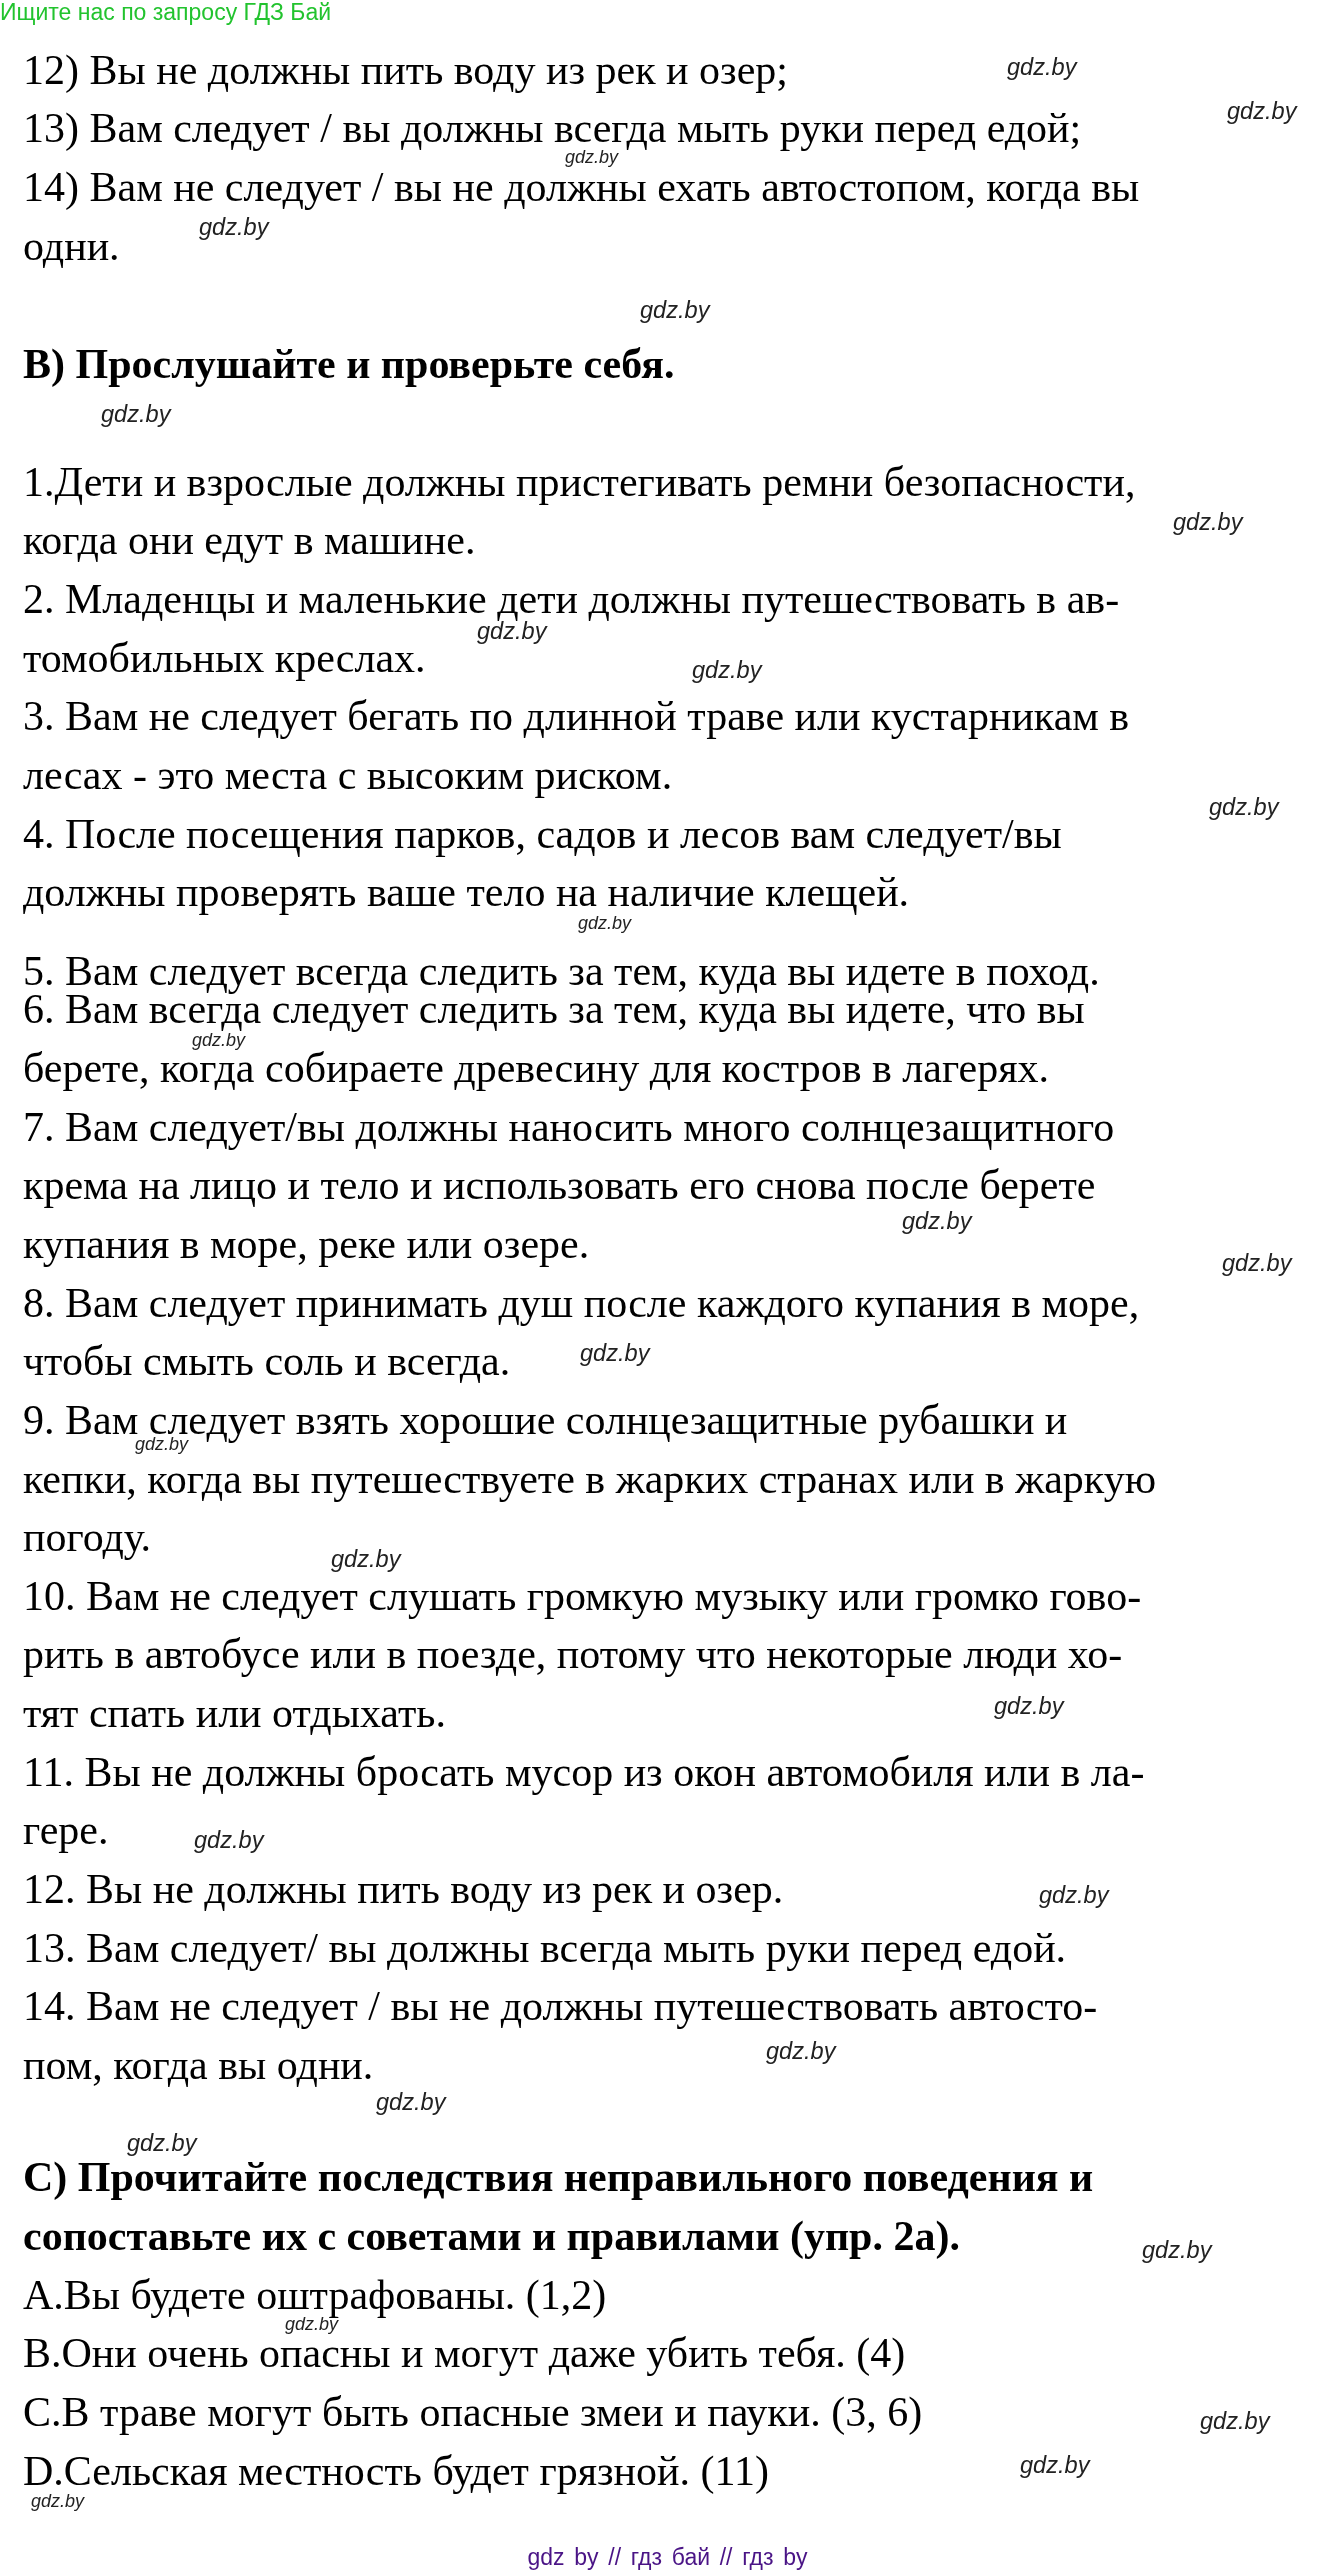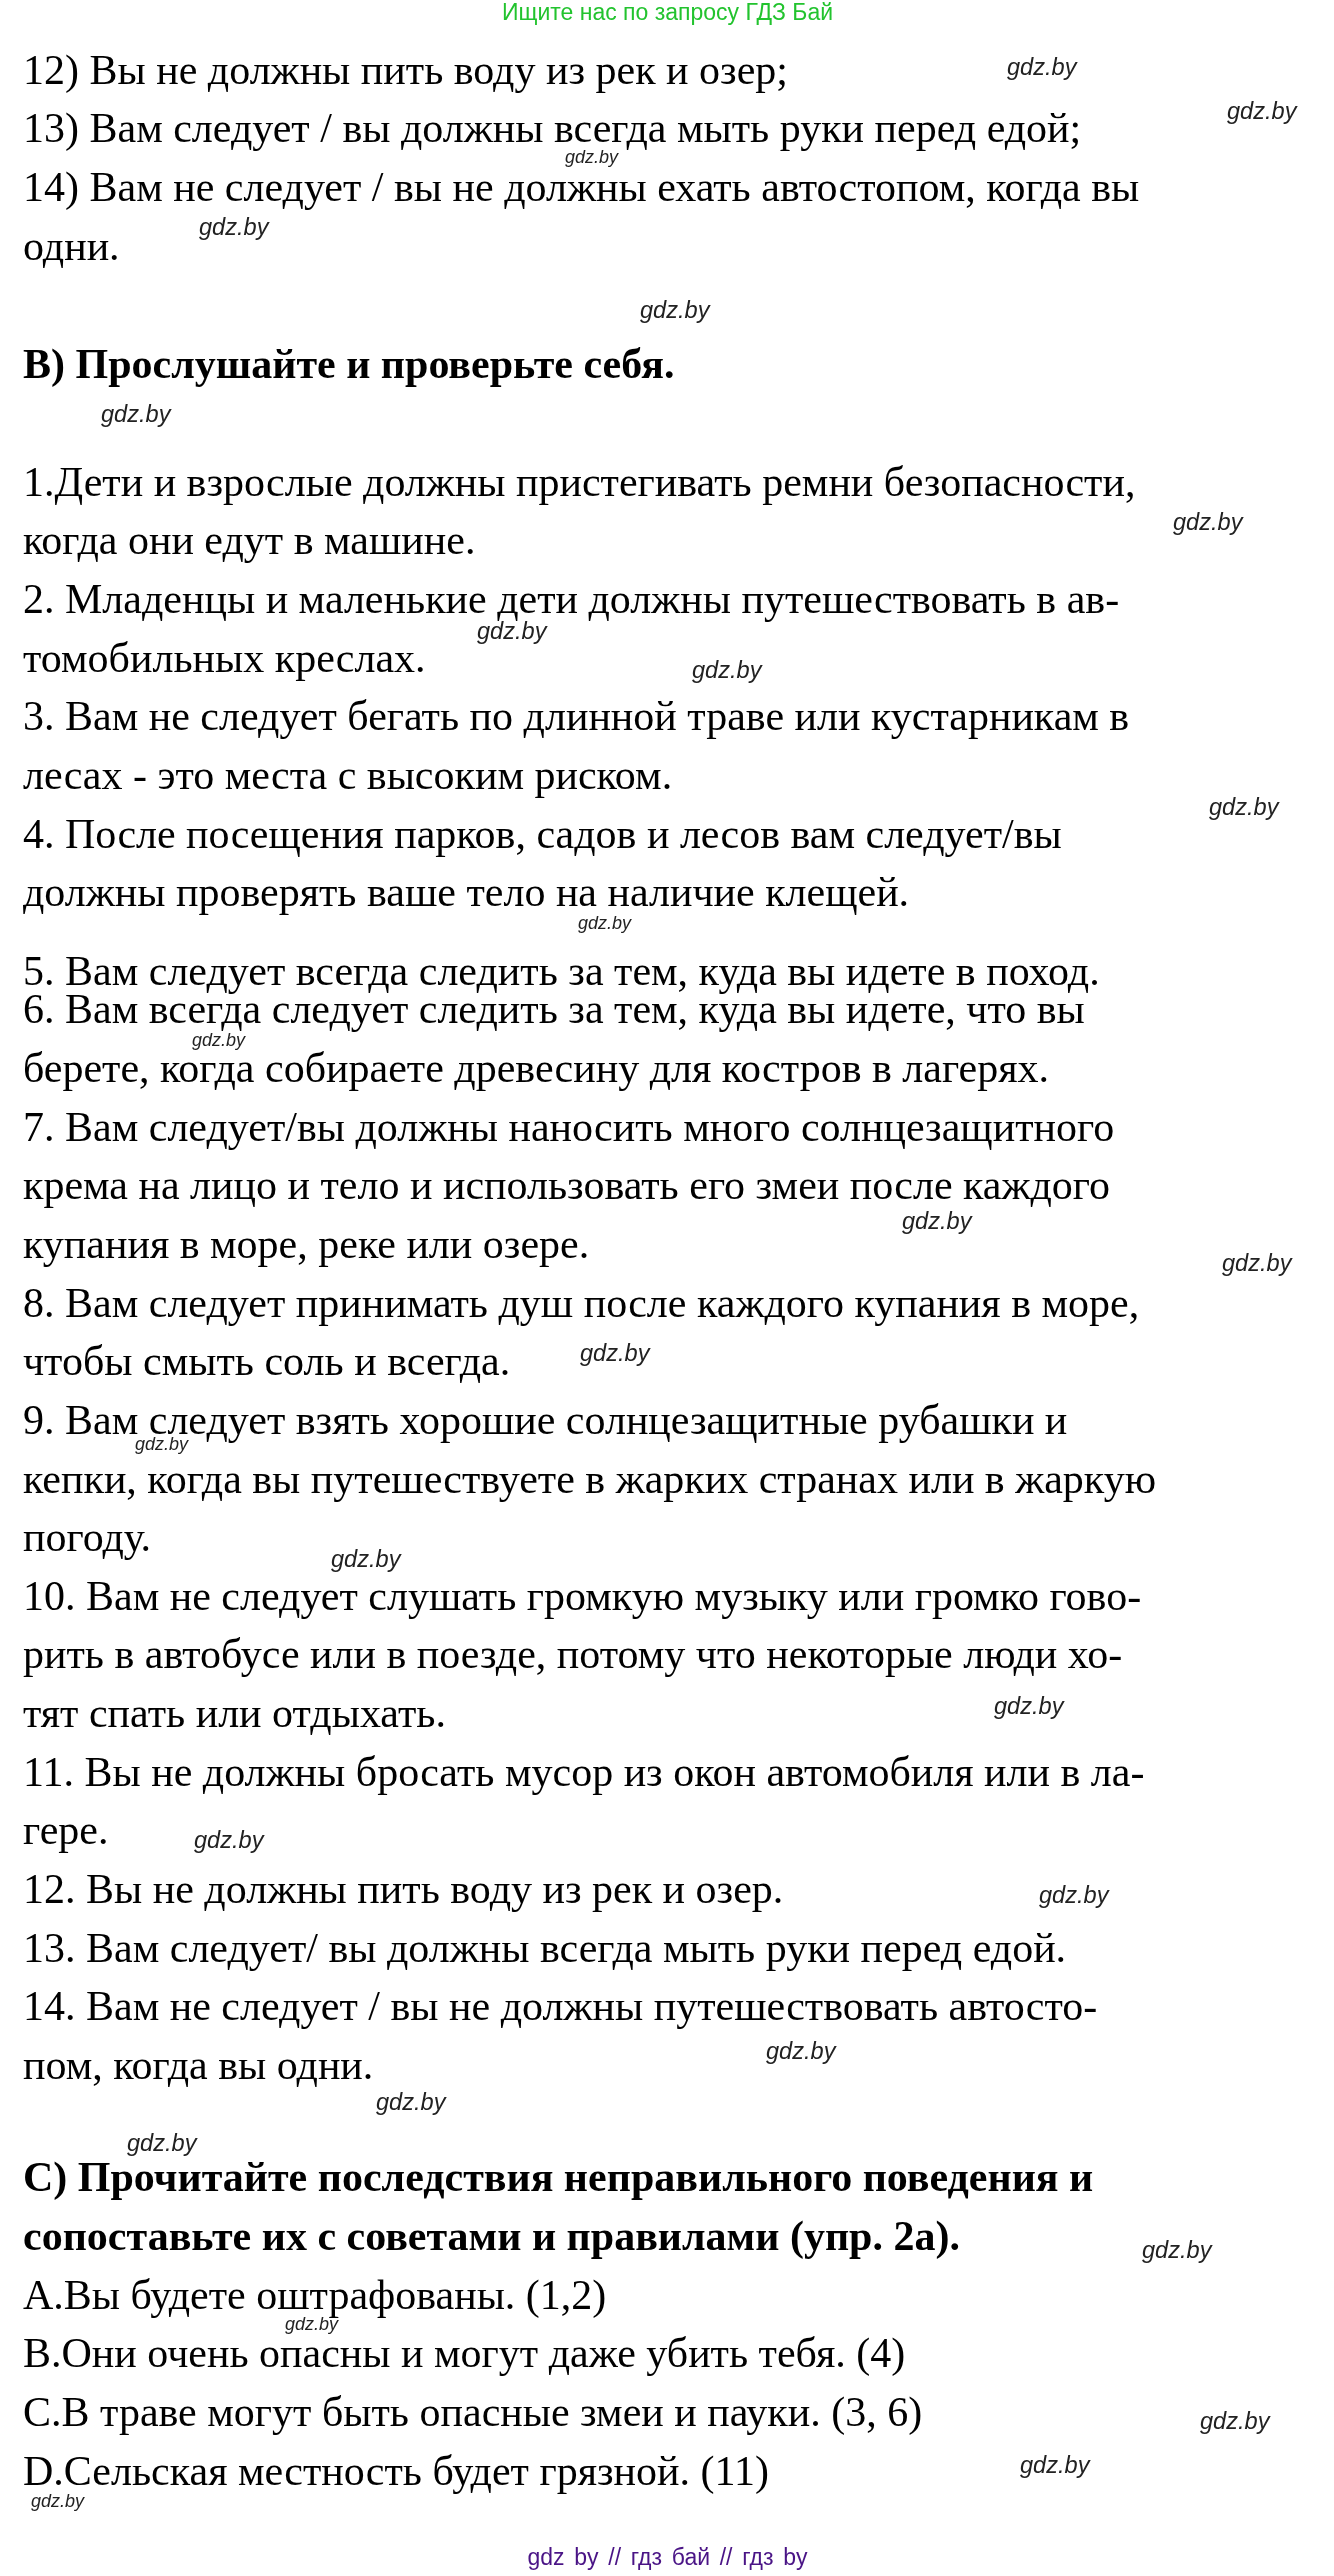--- a/index.html
+++ b/index.html
@@ -13,21 +13,20 @@
       position: relative;
       overflow: hidden;
       font-family: "Liberation Serif", serif;
       color: #000000;
     }
     .header-banner {
       position: absolute;
       top: 0;
       left: 0;
       width: 1335px;
-      text-align: center;
       font-family: "Liberation Sans", sans-serif;
       font-size: 23px;
       line-height: 24.4px;
       color: #22c32e;
     }
     .footer-banner {
       position: absolute;
       top: 2543px;
       left: 0;
       width: 1335px;
@@ -80,21 +79,21 @@
 <div class="line" style="top:575px;">2.  Младенцы и маленькие дети должны путешествовать в ав-</div>
 <div class="line" style="top:634px;">томобильных креслах.</div>
 <div class="line" style="top:692px;">3.  Вам не следует бегать по длинной траве или кустарникам в</div>
 <div class="line" style="top:751px;">лесах - это места с высоким риском.</div>
 <div class="line" style="top:810px;">4.  После посещения парков, садов и лесов вам следует/вы</div>
 <div class="line" style="top:868px;">должны проверять ваше тело на наличие клещей.</div>
 <div class="line" style="top:927px;margin-top:20px;">5.  Вам следует всегда следить за тем, куда вы идете в поход.</div>
 <div class="line" style="top:985px;">6.  Вам всегда следует следить за тем, куда вы идете, что вы</div>
 <div class="line" style="top:1044px;">берете, когда собираете древесину для костров в лагерях.</div>
 <div class="line" style="top:1103px;">7.  Вам следует/вы должны наносить много солнцезащитного</div>
-<div class="line" style="top:1161px;">крема на лицо и тело и использовать его змеи после каждого</div>
+<div class="line" style="top:1161px;">крема на лицо и тело и использовать его снова после берете</div>
 <div class="line" style="top:1220px;">купания в море, реке или озере.</div>
 <div class="line" style="top:1279px;">8.  Вам следует принимать душ после каждого купания в море,</div>
 <div class="line" style="top:1337px;">чтобы смыть соль и всегда.</div>
 <div class="line" style="top:1396px;">9.  Вам следует взять хорошие солнцезащитные рубашки и</div>
 <div class="line" style="top:1455px;">кепки, когда вы путешествуете в жарких странах или в жаркую</div>
 <div class="line" style="top:1513px;">погоду.</div>
 <div class="line" style="top:1572px;">10.  Вам не следует слушать громкую музыку или громко гово-</div>
 <div class="line" style="top:1630px;">рить в автобусе или в поезде, потому что некоторые люди хо-</div>
 <div class="line" style="top:1689px;">тят спать или отдыхать.</div>
 <div class="line" style="top:1748px;">11.  Вы не должны бросать мусор из окон автомобиля или в ла-</div>

